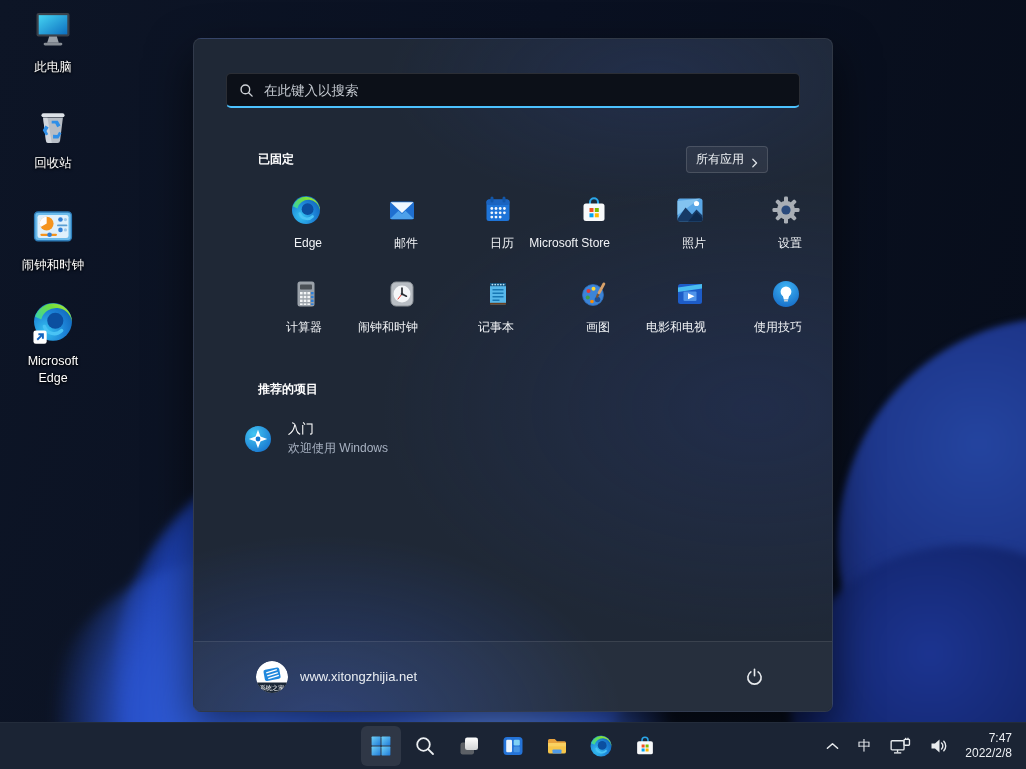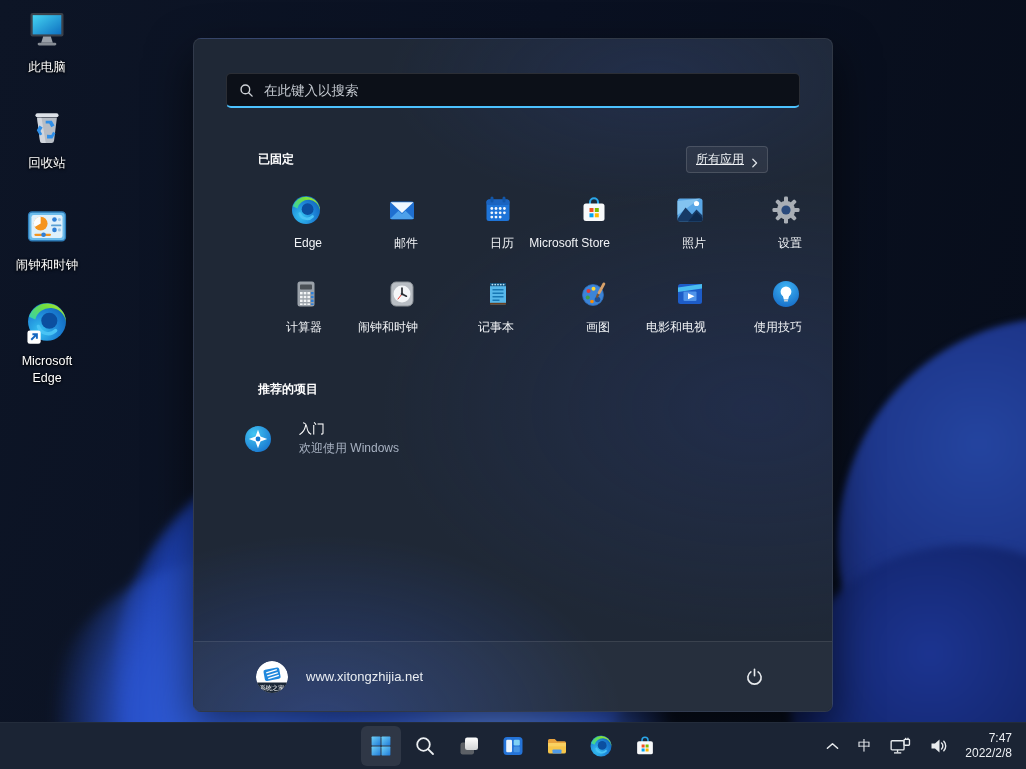--- a/index.html
+++ b/index.html
@@ -15,21 +15,21 @@
     background:radial-gradient(circle at 40% 35%, #1c3490 0%, #13266e 45%, rgba(8,14,40,0) 72%); }
   .bl-l1 { left:110px; top:420px; width:540px; height:440px; transform:rotate(-18deg); filter:blur(5px);
     background:radial-gradient(ellipse at 55% 45%, #4f86ff 0%, #2f5fe0 38%, #1c3fae 60%, rgba(12,24,90,0) 72%); }
   .bl-l2 { left:40px; top:560px; width:430px; height:380px; transform:rotate(16deg); filter:blur(6px);
     background:radial-gradient(ellipse at 50% 40%, #3a6ef5 0%, #2850c8 45%, rgba(10,20,80,0) 70%); }
   .bl-l3 { left:270px; top:600px; width:430px; height:320px; transform:rotate(-28deg); filter:blur(4px);
     background:radial-gradient(ellipse at 50% 50%, #6d9dff 0%, #3f6ef0 35%, rgba(15,30,110,0) 65%); }
 
   
   .desktop-icons { position:absolute; left:0; top:0; width:78px; z-index:2; }
-  .dicon { position:absolute; left:8px; width:78px; display:flex; flex-direction:column; align-items:center; cursor:default; }
+  .dicon { position:absolute; left:14px; width:78px; display:flex; flex-direction:column; align-items:center; cursor:default; }
   .dicon .dlabel { margin-top:3px; font-size:12.5px; color:#fff; text-align:center; line-height:1.35;
     text-shadow:0 1px 3px rgba(0,0,0,0.95), 0 0 2px rgba(0,0,0,0.8); }
 
   
   .start-menu { position:absolute; left:193px; top:38px; width:640px; height:674px; z-index:5;
     border-radius:8px; border:1px solid rgba(255,255,255,0.08);
     background:
       radial-gradient(ellipse 430px 270px at 20% 102%, rgba(56,96,210,0.38), transparent 70%),
       radial-gradient(ellipse 520px 320px at 88% 55%, rgba(38,58,125,0.28), transparent 72%),
       radial-gradient(ellipse 380px 180px at 72% 6%, rgba(42,64,132,0.25), transparent 70%),
@@ -38,36 +38,36 @@
   .search-box { display:flex; align-items:center; gap:10px; margin:34px 32px 0; height:35px;
     background:#0c1018; border:1px solid rgba(255,255,255,0.13); border-bottom:2px solid #4cc2ff;
     border-radius:5px; padding:0 12px; }
   .search-box input { flex:1; background:transparent; border:none; outline:none;
     color:#e8ecf0; font-size:13.5px; font-family:Liberation Sans, sans-serif; }
   .search-box input::placeholder { color:#c6cbd2; opacity:1; }
   .section-head { display:flex; align-items:center; justify-content:space-between; margin:38px 64px 0; }
   .sec-title { font-size:12px; font-weight:700; color:#fff; }
   .all-apps { display:flex; align-items:flex-end; gap:7px; background:rgba(255,255,255,0.06);
     border:1px solid rgba(255,255,255,0.14); border-radius:4px; padding:4px 9px;
-    color:#f0f3f6; font-size:12px; font-family:inherit; cursor:pointer;text-decoration:underline; }
+    color:#f0f3f6; font-size:12px; font-family:inherit; cursor:pointer; }
   .app-grid { display:grid; grid-template-columns:repeat(6,96px); margin:12px 32px 0; }
   .app-cell { width:96px; height:84px; display:flex; flex-direction:column; align-items:flex-end;
     padding-top:9px; border-radius:4px; cursor:pointer; }
   .app-cell svg { width:32px; height:32px; }
   .app-label { margin-top:6px; font-size:12px; color:#f2f4f7; text-align:center; line-height:1.2; }
   .rec-head { margin:28px 64px 0;text-align:center; }
-  .rec-item { display:flex; align-items:center; gap:25px; margin:16px 32px 0; padding:6px 16px;
+  .rec-item { display:flex; align-items:center; gap:14px; margin:16px 32px 0; padding:6px 16px;
     border-radius:4px; cursor:pointer; width:fit-content; }
   .rec-item svg { width:32px; height:32px; }
   .rec-title { font-size:13px; color:#fff; }
   .rec-sub { font-size:12px; color:#a8b2c2; margin-top:2px; }
   .menu-footer { position:absolute; left:0; right:0; bottom:0; height:70px;
     background:rgba(255,255,255,0.035); border-top:1px solid rgba(255,255,255,0.09);
     border-radius:0 0 8px 8px; display:flex; align-items:center; padding:0 58px 0 62px; }
-  .account { display:flex; align-items:center; gap:18px; cursor:pointer; }
+  .account { display:flex; align-items:center; gap:12px; cursor:pointer; }
   .avatar { width:32px; height:32px; border-radius:50%; overflow:hidden; flex:none; }
   .account-name { font-size:13px; color:#e9edf2; }
   .power-btn { margin-left:auto; width:40px; height:40px; display:flex; align-items:center; justify-content:center;
     background:transparent; border:none; border-radius:5px; cursor:pointer; }
 
   
   .taskbar { position:absolute; left:0; right:0; bottom:0; height:47px; z-index:10;
     background:#1b2434; border-top:1px solid rgba(255,255,255,0.04);
     display:flex; align-items:center; }
   .tb-center { position:absolute; left:50%; transform:translateX(-50%); display:flex; gap:4px; }

